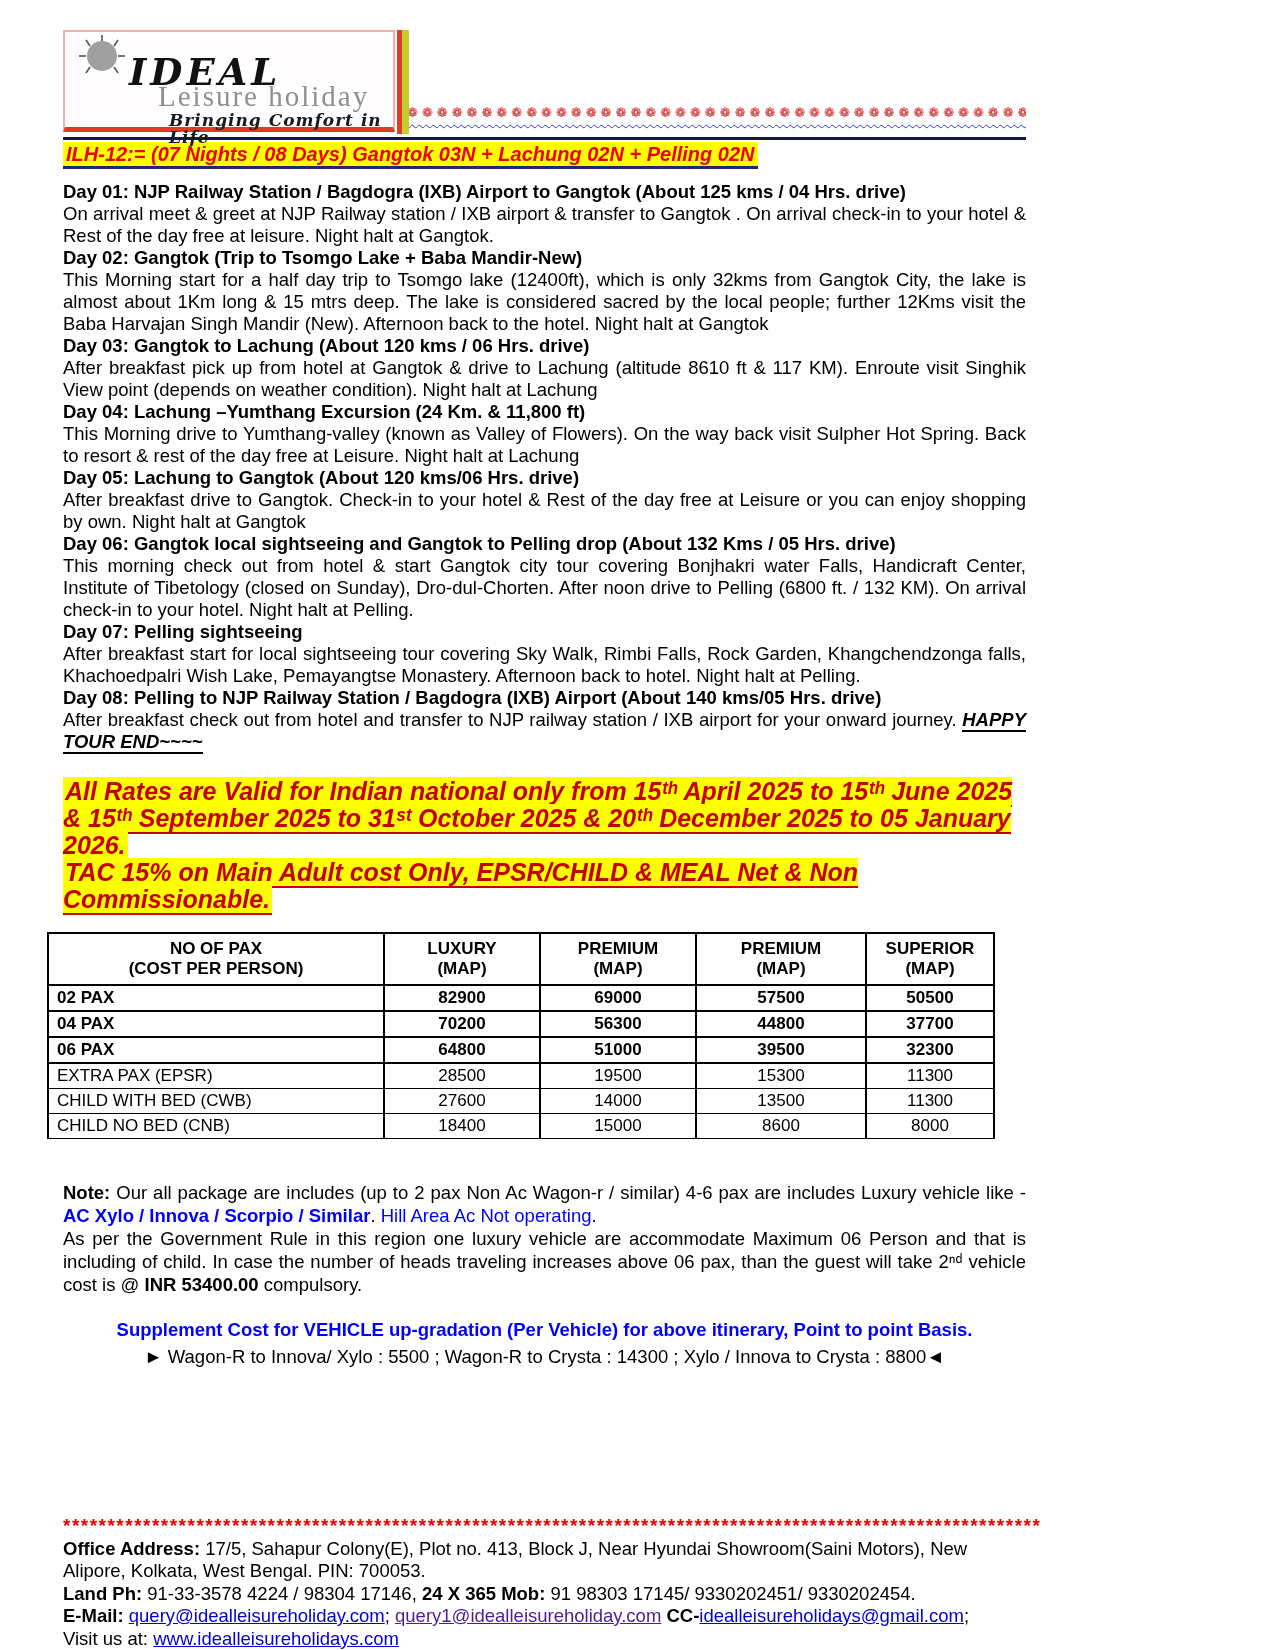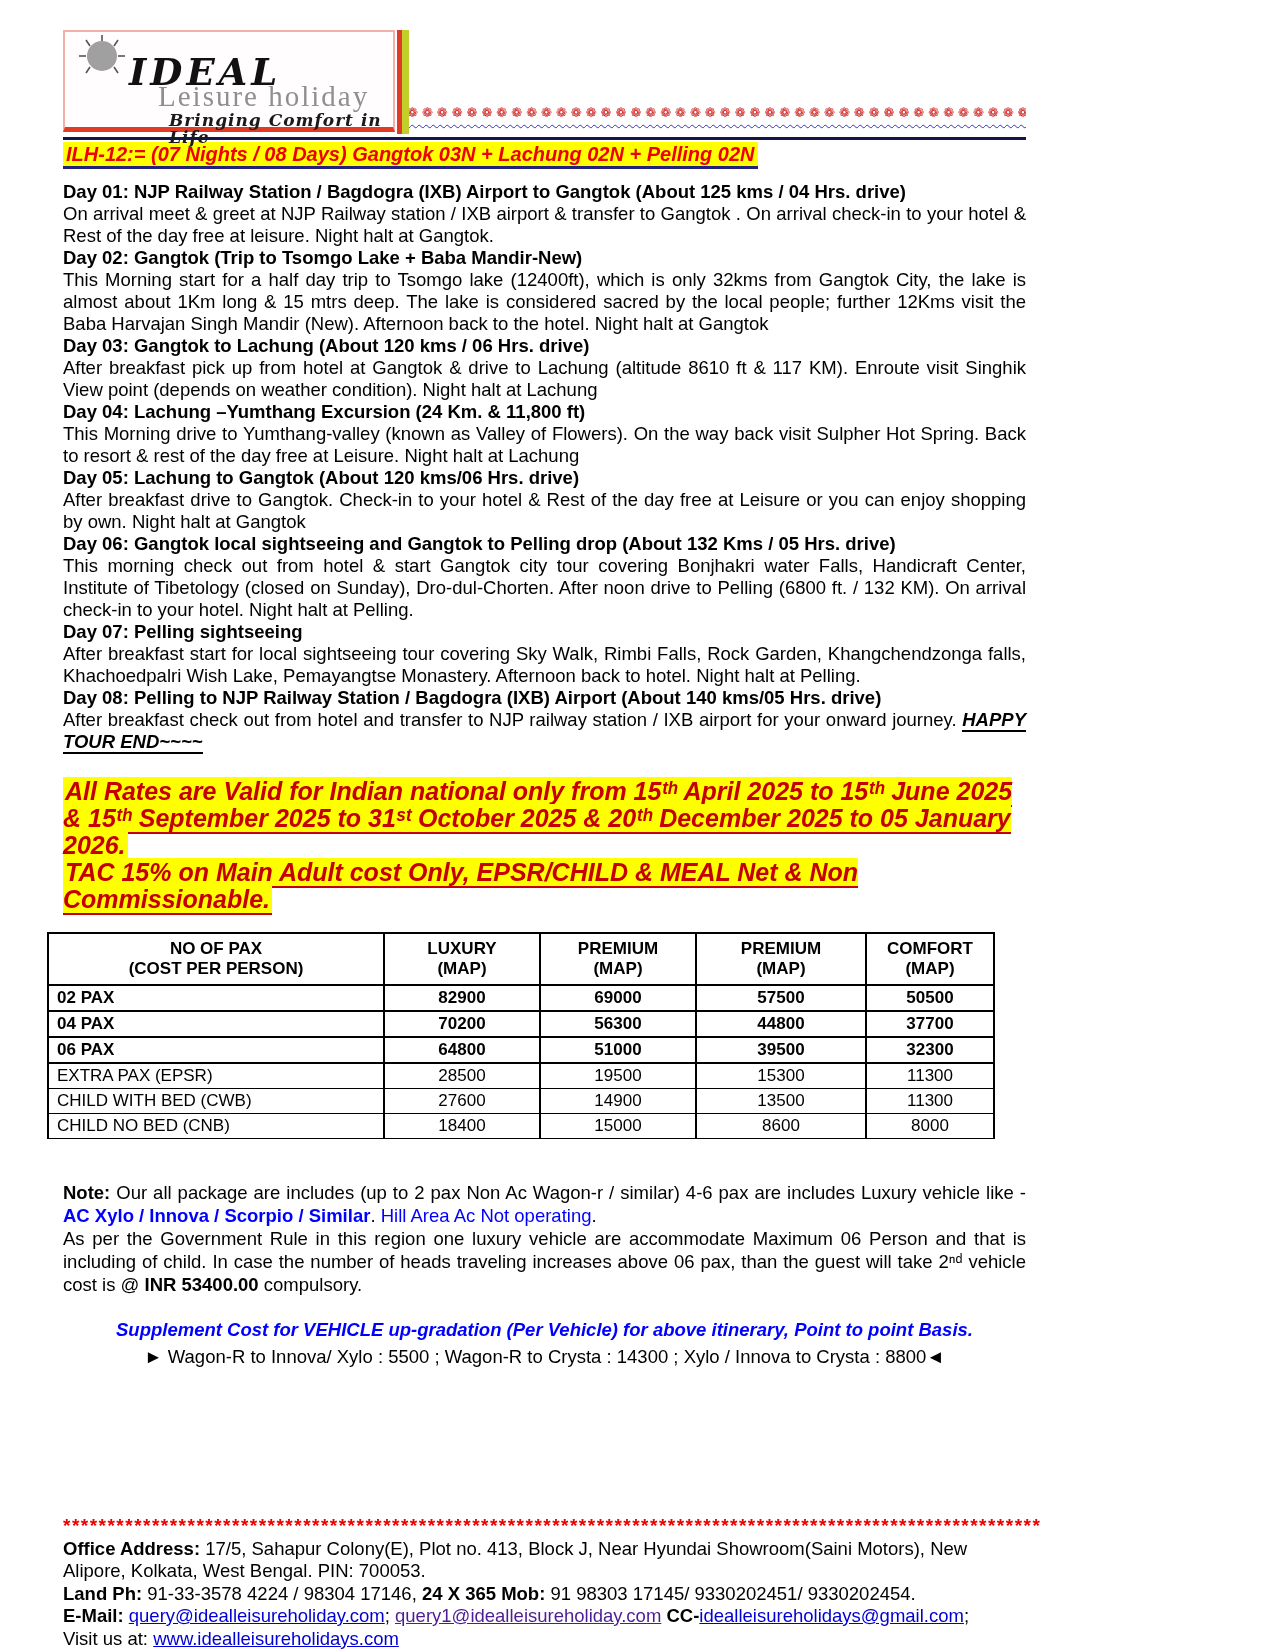--- a/index.html
+++ b/index.html
@@ -75,21 +75,21 @@
   .c0{width:336px;} .c1{width:156px;} .c2{width:156px;} .c3{width:170px;} .c4{width:128px;}
 
   
   .note { margin-top:42px; text-align:justify; line-height:23px; }
   .b { font-weight:bold; }
   .blue { color:#0000ff; }
   .bluebold { color:#0000ff; font-weight:bold; }
 
   
   .supplement { margin-top:22px; text-align:center; }
-  .supp-h { color:#0000ff; font-weight:bold; font-size:18.5px; line-height:24px;font-style:italic; }
+  .supp-h { color:#0000ff; font-weight:bold; font-size:18.5px; line-height:24px; }
   .supp-l { margin-top:3px; line-height:24px; }
 
   
   .footer { margin-top:146px; line-height:22.5px; }
   .ast-line {
     color:#ee0000; font-weight:bold; font-size:19px; letter-spacing:1.5px;
     white-space:nowrap; overflow:hidden; width:1078px;
   }
   .link-blue { color:#0000d4; text-decoration:underline; cursor:pointer; }
   .link-dark { color:#4c1d95; text-decoration:underline; cursor:pointer; }
@@ -157,21 +157,21 @@
     <thead>
       <tr>
         <th class="c0">NO OF PAX
 (COST PER PERSON)</th>
         <th class="c1">LUXURY
 (MAP)</th>
         <th class="c2">PREMIUM
 (MAP)</th>
         <th class="c3">PREMIUM
 (MAP)</th>
-        <th class="c4">COMFORT
+        <th class="c4">SUPERIOR
 (MAP)</th>
       </tr>
     </thead>
     <tbody>
       <tr class="r-bold">
         <td>02 PAX</td>
         <td class="num">82900</td>
         <td class="num">69000</td>
         <td class="num">57500</td>
         <td class="num">50500</td>
@@ -193,21 +193,21 @@
       <tr class="r-thin">
         <td>EXTRA PAX (EPSR)</td>
         <td class="num">28500</td>
         <td class="num">19500</td>
         <td class="num">15300</td>
         <td class="num">11300</td>
       </tr>
       <tr class="r-thin">
         <td>CHILD WITH BED (CWB)</td>
         <td class="num">27600</td>
-        <td class="num">14900</td>
+        <td class="num">14000</td>
         <td class="num">13500</td>
         <td class="num">11300</td>
       </tr>
       <tr class="r-thin">
         <td>CHILD NO BED (CNB)</td>
         <td class="num">18400</td>
         <td class="num">15000</td>
         <td class="num">8600</td>
         <td class="num">8000</td>
       </tr>

